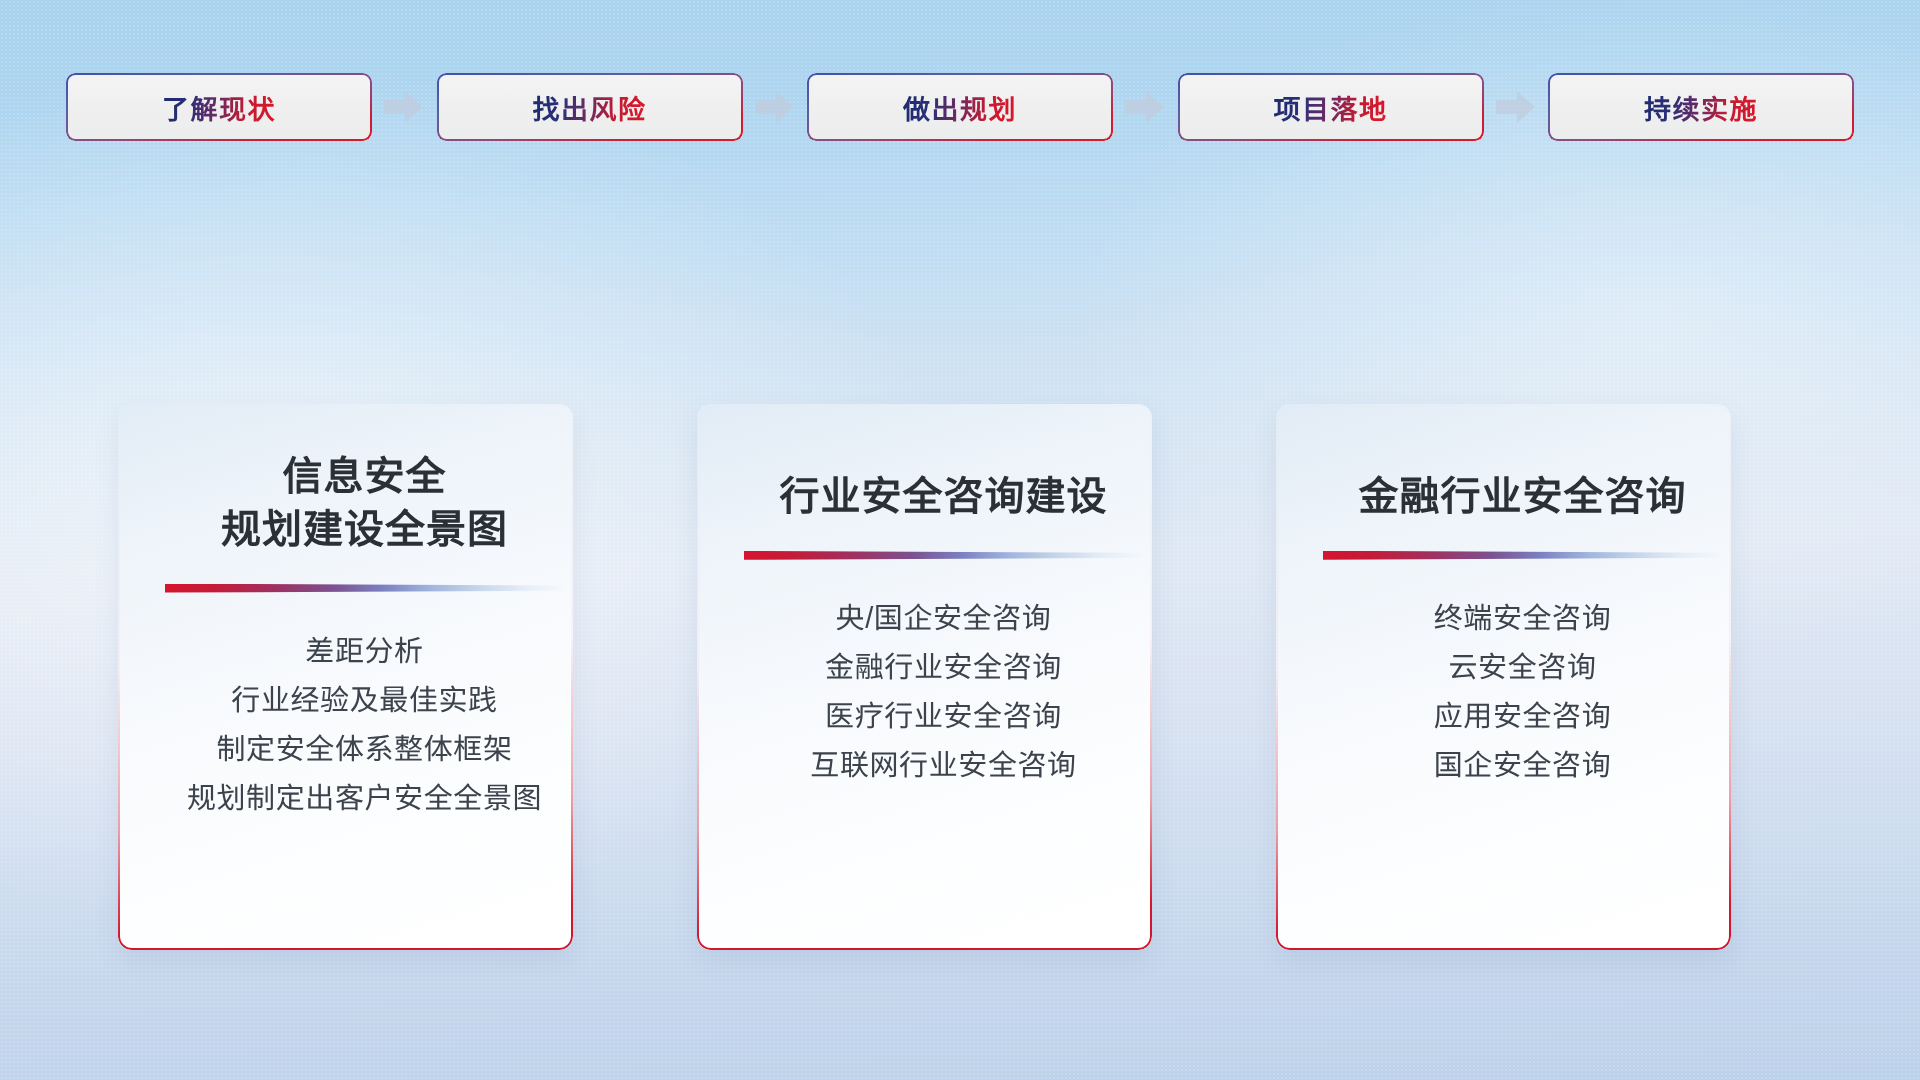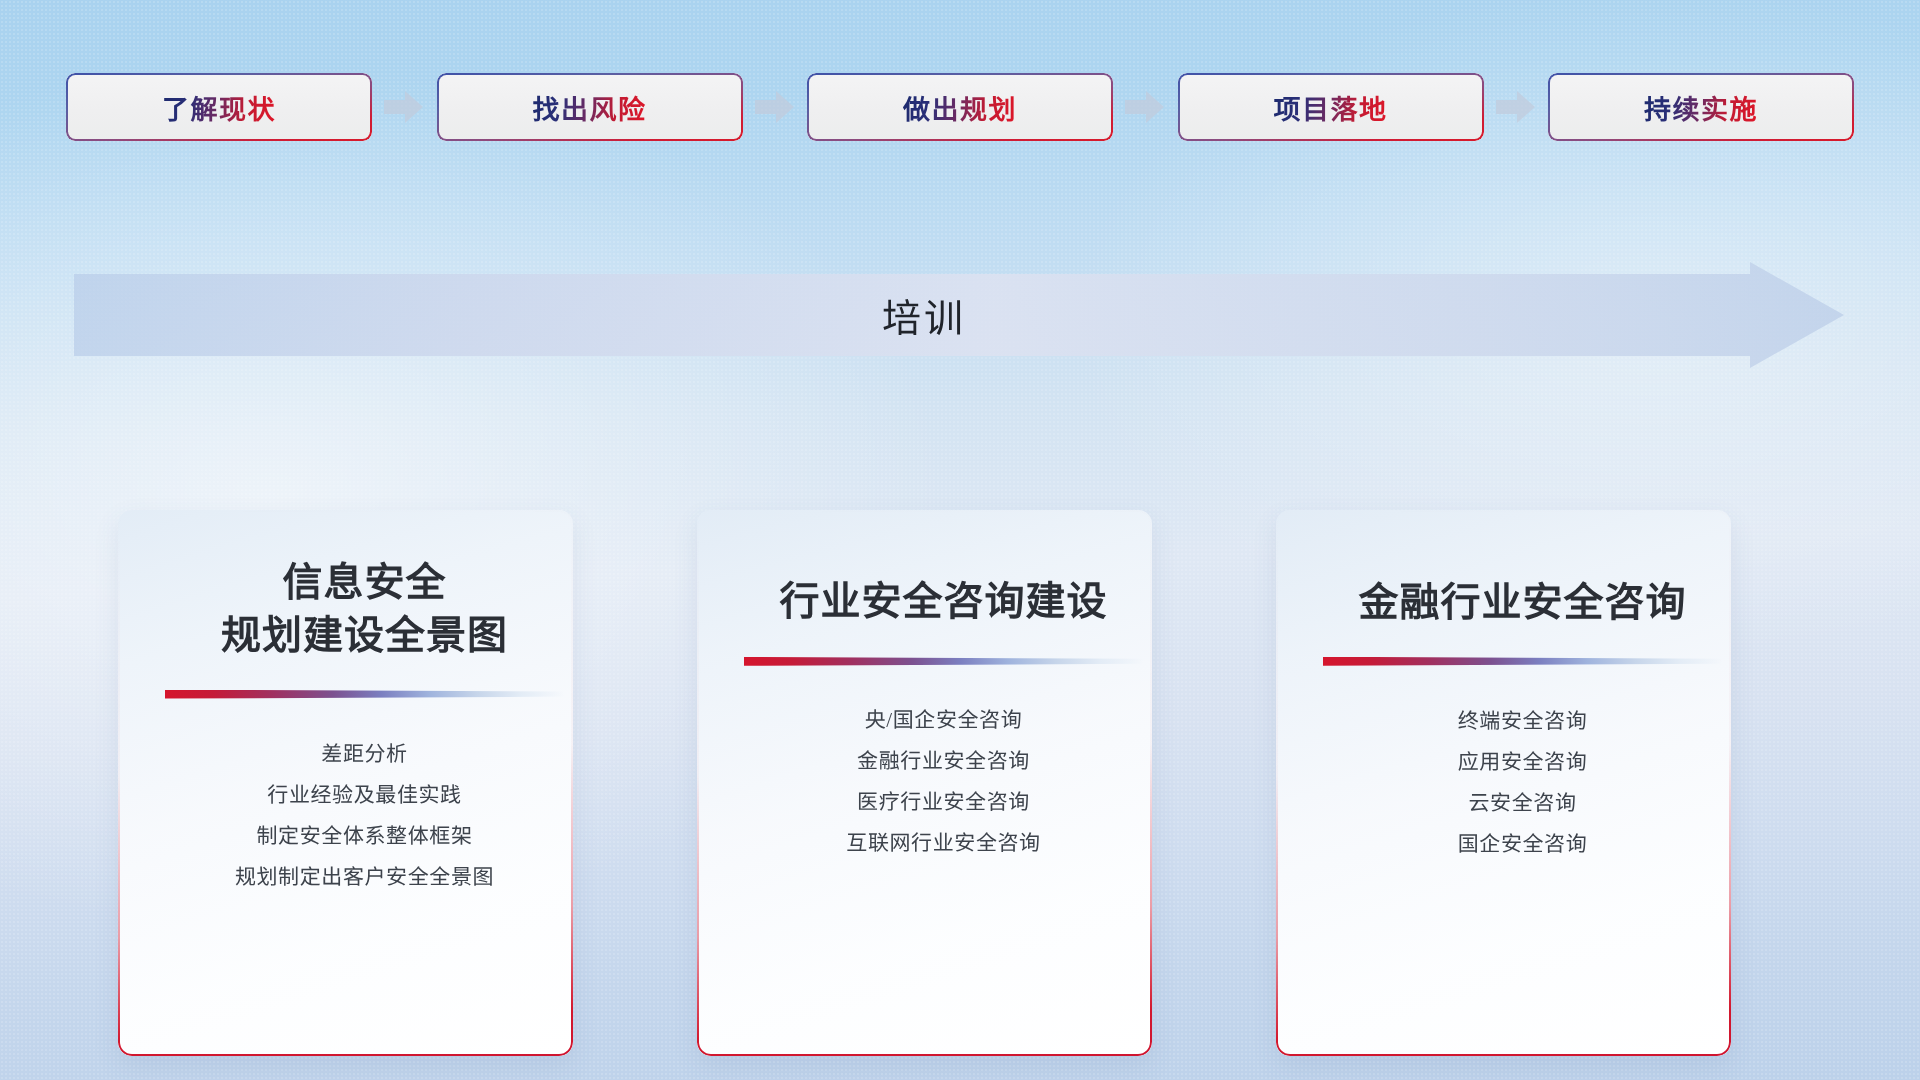--- a/index.html
+++ b/index.html
@@ -160,21 +160,21 @@
       rgba(214,40,60,0.45) 74%,
       #d2182e 92%,
       #cf1530 100%);
     -webkit-mask: linear-gradient(#000 0 0) content-box, linear-gradient(#000 0 0);
     -webkit-mask-composite: xor;
     mask: linear-gradient(#000 0 0) content-box, linear-gradient(#000 0 0);
     mask-composite: exclude;
     pointer-events: none;
   }
   #card-1 { left: 118px; }
-  #card-2 { left: 697px; font-family: Liberation Serif, serif; }
+  #card-2 { left: 697px; }
   #card-3 { left: 1276px; }
 
   .card-inner {
     position: relative;
     z-index: 3;
     width: 100%;
     height: 100%;
     display: flex;
     flex-direction: column;
     align-items: center;
@@ -212,21 +212,21 @@
   }
 
   .card-list {
     margin-top: 34px;
     list-style: none;
     padding: 0;
     width: 100%;
     text-align: center;
   }
   .card-list li {
-    font-size: 21px;
+    font-size: 29px;
     color: #3d434c;
     line-height: 1.0;
     padding: 10px 0;
     letter-spacing: 0.6px;
     text-align: center;
   }
 </style>
 </head>
 <body>
 
@@ -273,35 +273,20 @@
         <path d="M0 10 L21 10 L21 1 L39 17 L21 33 L21 24 L0 24 Z" fill="#c2ccdd"></path>
       </svg>
     </span>
 
     <div class="step-box">
       <span class="step-label">持续实施</span>
     </div>
 
   </div>
 
-  <div class="banner">
-    <svg viewBox="0 0 1770 106" preserveAspectRatio="none" aria-hidden="true">
-      <defs>
-        <linearGradient id="bannerGrad" x1="0" y1="0" x2="1" y2="0">
-          <stop offset="0%" stop-color="#b9cde9" stop-opacity="0.72"></stop>
-          <stop offset="22%" stop-color="#ccd6ec" stop-opacity="0.80"></stop>
-          <stop offset="52%" stop-color="#dde2f1" stop-opacity="0.86"></stop>
-          <stop offset="80%" stop-color="#ccd7ec" stop-opacity="0.80"></stop>
-          <stop offset="100%" stop-color="#bbcde8" stop-opacity="0.74"></stop>
-        </linearGradient>
-      </defs>
-      <path d="M0 12 L1676 12 L1676 0 L1770 53 L1676 106 L1676 94 L0 94 Z" fill="url(#bannerGrad)"></path>
-    </svg>
-    <div class="banner-label">培训</div>
-  </div>
 
   <div class="cards">
 
     <div class="card" id="card-1">
       <div class="card-inner">
         <div class="card-title">信息安全
 规划建设全景图</div>
         <div class="divider"></div>
         <ul class="card-list">
           <li>差距分析</li>
@@ -324,22 +309,22 @@
         </ul>
       </div>
     </div>
 
     <div class="card" id="card-3">
       <div class="card-inner">
         <div class="card-title one-line">金融行业安全咨询</div>
         <div class="divider"></div>
         <ul class="card-list">
           <li>终端安全咨询</li>
+          <li>云安全咨询</li>
           <li>应用安全咨询</li>
-          <li>云安全咨询</li>
           <li>国企安全咨询</li>
         </ul>
       </div>
     </div>
 
   </div>
 
 </div>
 
 </body></html>

